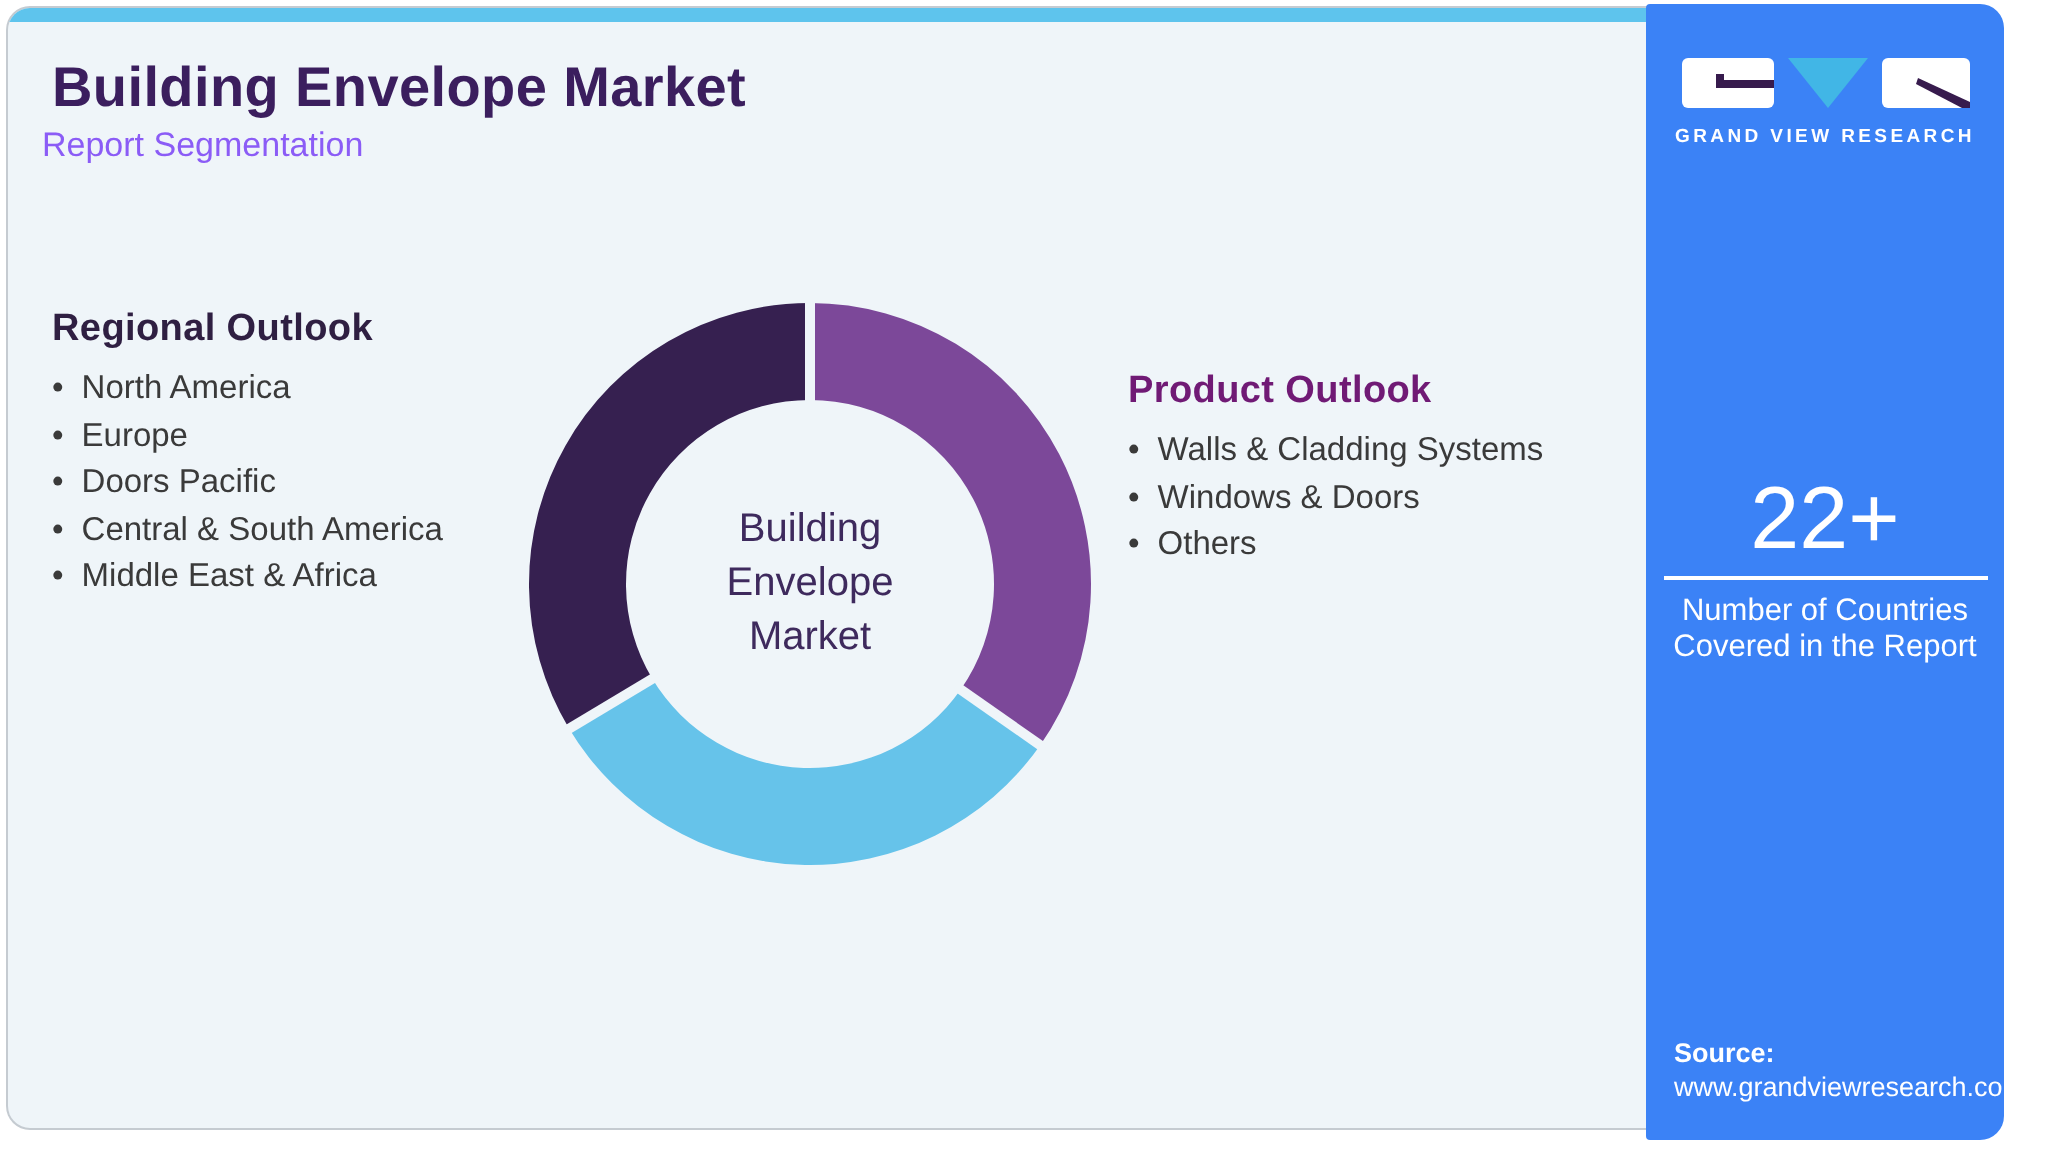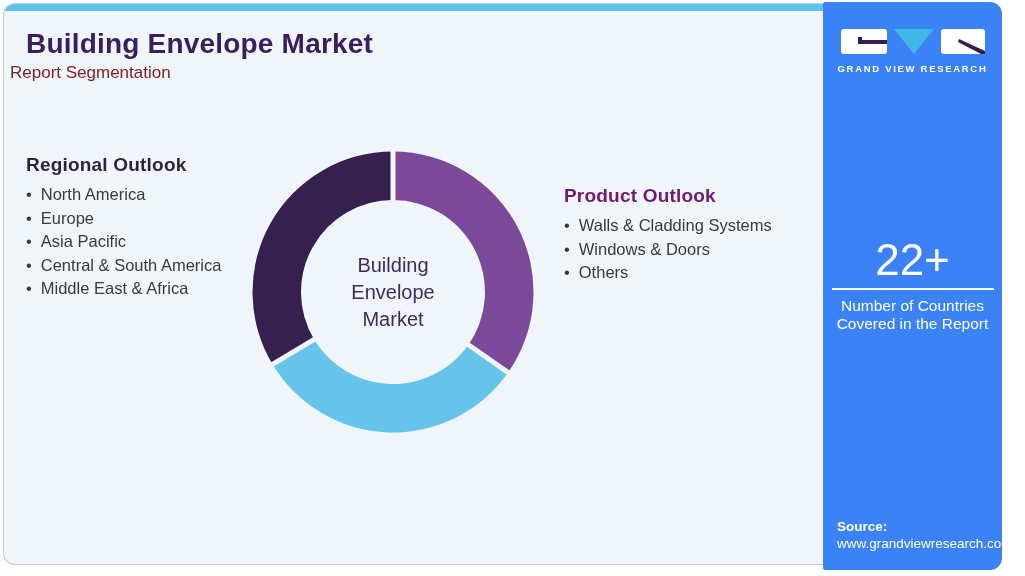--- a/index.html
+++ b/index.html
@@ -13,37 +13,37 @@
   .card {
     position:absolute; left:3px; top:3px; width:821px; height:562px;
     background:#EFF5F9; border:1px solid #C5CBD1; border-right:none;
     border-radius:12px 0 0 12px; overflow:hidden;
   }
   .top-strip { position:absolute; left:0; top:0; width:100%; height:7px; background:#5EC4ED; }
   .title {
     position:absolute; left:22px; top:24px;
     font-size:28px; font-weight:800; color:#3B1E5E; letter-spacing:0.2px;
   }
-  .subtitle { position:absolute; left:6px; top:59px; font-size:17px; color:#7f1d1d; }
+  .subtitle { position:absolute; left:17px; top:59px; font-size:17px; color:#8b5cf6; }
 
   
   .outlook { position:absolute; }
   .outlook h2 { font-size:19px; font-weight:bold; margin-bottom:7px; letter-spacing:0.2px; }
   .outlook ul { list-style:none; font-size:16.5px; color:#3A3A3A; }
   .outlook li { line-height:23.5px; white-space:nowrap; }
   .outlook li::before { content:"•"; margin-right:9px; color:#3A3A3A; }
   .outlook-regional { left:22px; top:150px; }
   .outlook-regional h2 { color:#2F1F42; }
   .outlook-product { left:560px; top:150px; }
   .outlook-product h2 { color:#701a75;margin-top:31px; }
   .outlook-enduse { left:327px; top:441px; }
   .outlook-enduse h2 { color:#4FBBE9; }
 
   
-  .donut-wrap { position:absolute; left:248px; top:147px; width:282px; height:282px; }
+  .donut-wrap { position:absolute; left:260px; top:147px; width:282px; height:282px; }
   .donut-wrap svg { display:block; width:282px; height:282px; }
   .donut-center {
     position:absolute; left:50%; top:50%; transform:translate(-50%,-50%);
     text-align:center; font-size:20px; line-height:27px; color:#3E2A5D; width:180px;
   }
 
   
   .sidebar {
     position:absolute; left:823px; top:2px; width:179px; height:568px;
     background:#3b82f6; border-radius:2px 12px 12px 2px; color:#fff;
@@ -71,21 +71,21 @@
     <div class="top-strip"></div>
 
     <div class="title">Building Envelope Market</div>
     <div class="subtitle">Report Segmentation</div>
 
     <section class="outlook outlook-regional">
       <h2>Regional Outlook</h2>
       <ul>
         <li>North America</li>
         <li>Europe</li>
-        <li>Asia Pacific</li>
+        <li>Doors Pacific</li>
         <li>Central &amp; South America</li>
         <li>Middle East &amp; Africa</li>
       </ul>
     </section>
 
     <section class="outlook outlook-product">
       <h2>Product Outlook</h2>
       <ul>
         <li>Walls &amp; Cladding Systems</li>
         <li>Windows &amp; Doors</li>

